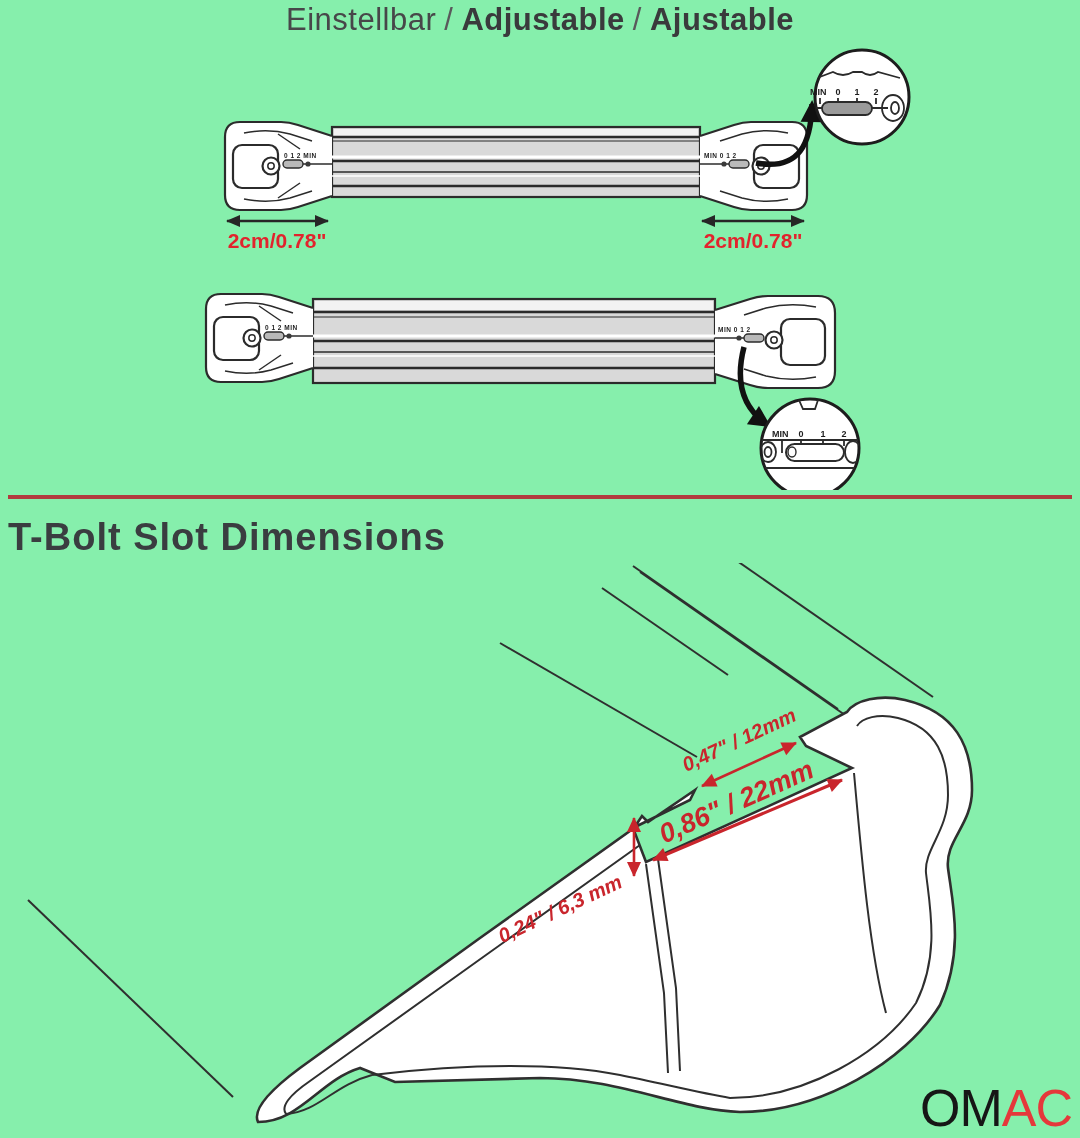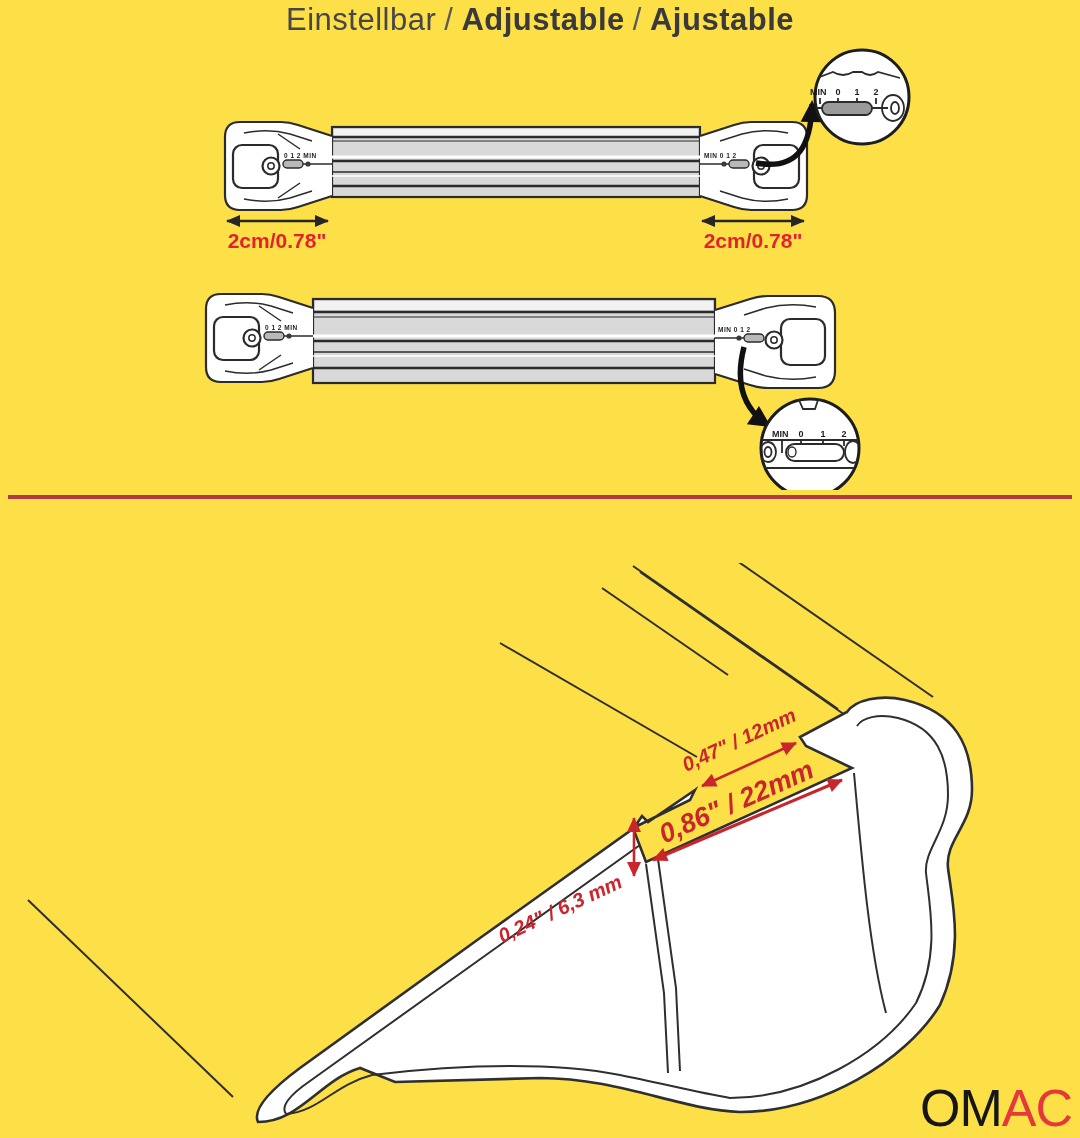--- a/index.html
+++ b/index.html
@@ -1,16 +1,16 @@
 <!DOCTYPE html>
 <html><head>
 <meta charset="utf-8">
 <style>
   html,body{margin:0;padding:0;background:#ffffff;}
-  .stage{position:relative;width:1080px;height:1138px;background:#fde047;overflow:hidden;
+  .stage{position:relative;width:1080px;height:1138px;background:#86efac;overflow:hidden;
          font-family:"Liberation Sans",sans-serif;}
   .title{position:absolute;top:2px;left:0;width:1080px;text-align:center;
          font-size:31px;color:#3d3d3f;letter-spacing:.5px;}
   .title .w400{font-weight:400;color:#474749;}
   .title .sep{font-weight:400;color:#59595b;margin:0 8px;}
   .title .w700{font-weight:700;color:#3a3a3c;}
   .divider{position:absolute;left:8px;top:495px;width:1064px;height:4px;background:#b23a3e;}
   .heading2{position:absolute;left:8px;top:516px;font-size:38px;font-weight:700;
             color:#3a3d40;letter-spacing:1px;}
   .logo{position:absolute;right:8px;top:1078px;font-size:52px;font-weight:400;
@@ -183,20 +183,21 @@
       </g>
       <text class="callout-txt" x="772" y="437">MIN</text>
       <text class="callout-txt" x="801" y="437" text-anchor="middle">0</text>
       <text class="callout-txt" x="823" y="437" text-anchor="middle">1</text>
       <text class="callout-txt" x="844" y="437" text-anchor="middle">2</text>
     </g>
   </svg>
 
   <div class="divider"></div>
 
+  <div class="heading2">T-Bolt Slot Dimensions</div>
 
   <svg style="position:absolute;left:0;top:563px;" width="1080" height="575" viewBox="0 0 1080 575">
     <defs>
       <marker id="redA" markerUnits="userSpaceOnUse" markerWidth="18" markerHeight="16" refX="15" refY="8" orient="auto">
           <path d="M1,1 L16,8 L1,15 z" fill="#c9252c"></path>
         </marker>
       <marker id="redAr" markerUnits="userSpaceOnUse" markerWidth="18" markerHeight="16" refX="15" refY="8" orient="auto-start-reverse">
           <path d="M1,1 L16,8 L1,15 z" fill="#c9252c"></path>
         </marker>
     </defs>

